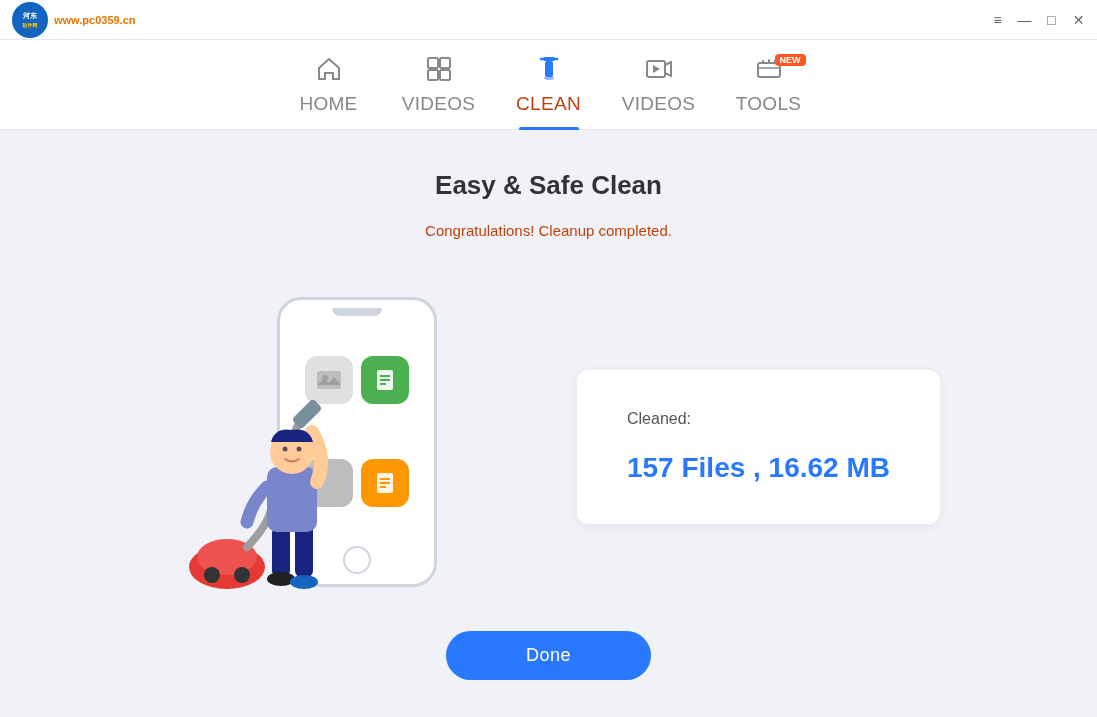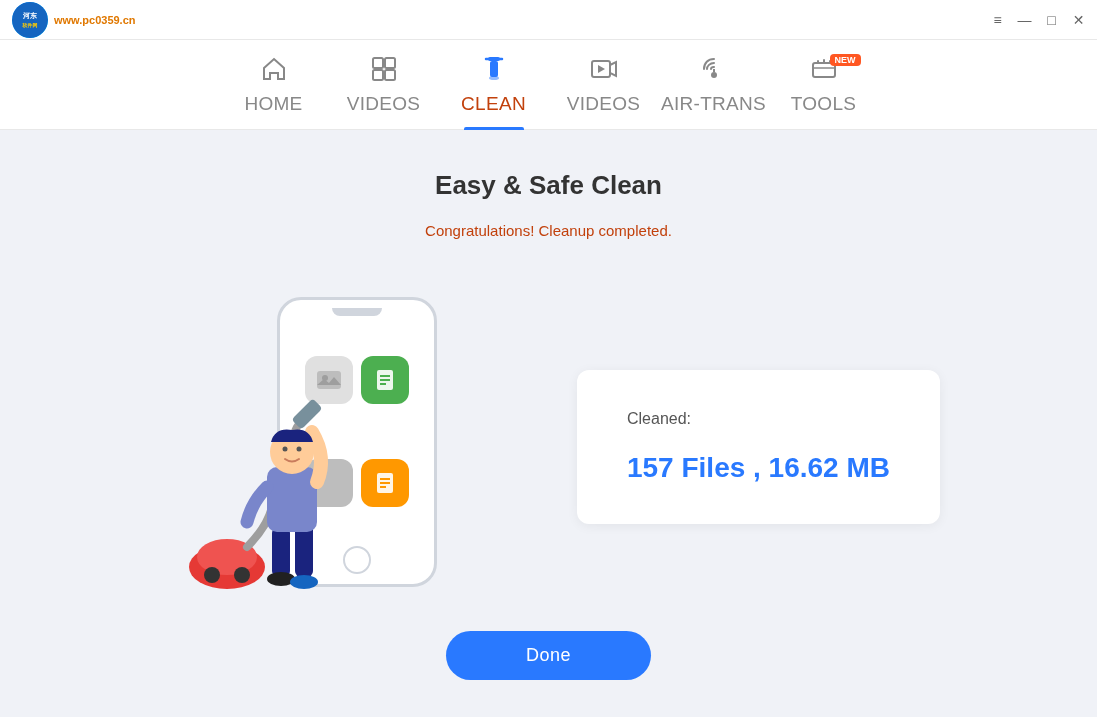--- a/index.html
+++ b/index.html
@@ -315,32 +315,20 @@
     <div class="nav-icon">
       <svg width="28" height="28" viewBox="0 0 28 28" fill="none">
         <rect x="2" y="6" width="18" height="16" rx="2" stroke="#888" stroke-width="2"></rect>
         <path d="M20 10L26 7V21L20 18V10Z" stroke="#888" stroke-width="2" fill="none"></path>
         <polygon points="8,10 8,18 15,14" fill="#888"></polygon>
       </svg>
     </div>
     <span class="nav-label">VIDEOS</span>
   </div>
 
-  <div class="nav-item">
-    <div class="nav-icon">
-      <svg width="28" height="28" viewBox="0 0 28 28" fill="none">
-        <path d="M14 4 C8 4 4 8 4 14" stroke="#888" stroke-width="2" fill="none" stroke-linecap="round"></path>
-        <path d="M14 8 C10 8 7 11 7 14" stroke="#888" stroke-width="2" fill="none" stroke-linecap="round"></path>
-        <path d="M14 12 C12 12 11 13 11 14" stroke="#888" stroke-width="2" fill="none" stroke-linecap="round"></path>
-        <circle cx="14" cy="20" r="3" fill="#888"></circle>
-        <line x1="14" y1="14" x2="14" y2="17" stroke="#888" stroke-width="2"></line>
-      </svg>
-    </div>
-    <span class="nav-label">AIR-TRANS</span>
-  </div>
 
   <div class="nav-item">
     <div class="new-badge">NEW</div>
     <div class="nav-icon">
       <svg width="28" height="28" viewBox="0 0 28 28" fill="none">
         <rect x="3" y="8" width="22" height="14" rx="2" stroke="#888" stroke-width="2"></rect>
         <line x1="3" y1="13" x2="25" y2="13" stroke="#888" stroke-width="1.5"></line>
         <line x1="8" y1="8" x2="8" y2="6" stroke="#888" stroke-width="2" stroke-linecap="round"></line>
         <line x1="14" y1="8" x2="14" y2="5" stroke="#888" stroke-width="2" stroke-linecap="round"></line>
         <line x1="20" y1="8" x2="20" y2="6" stroke="#888" stroke-width="2" stroke-linecap="round"></line>

